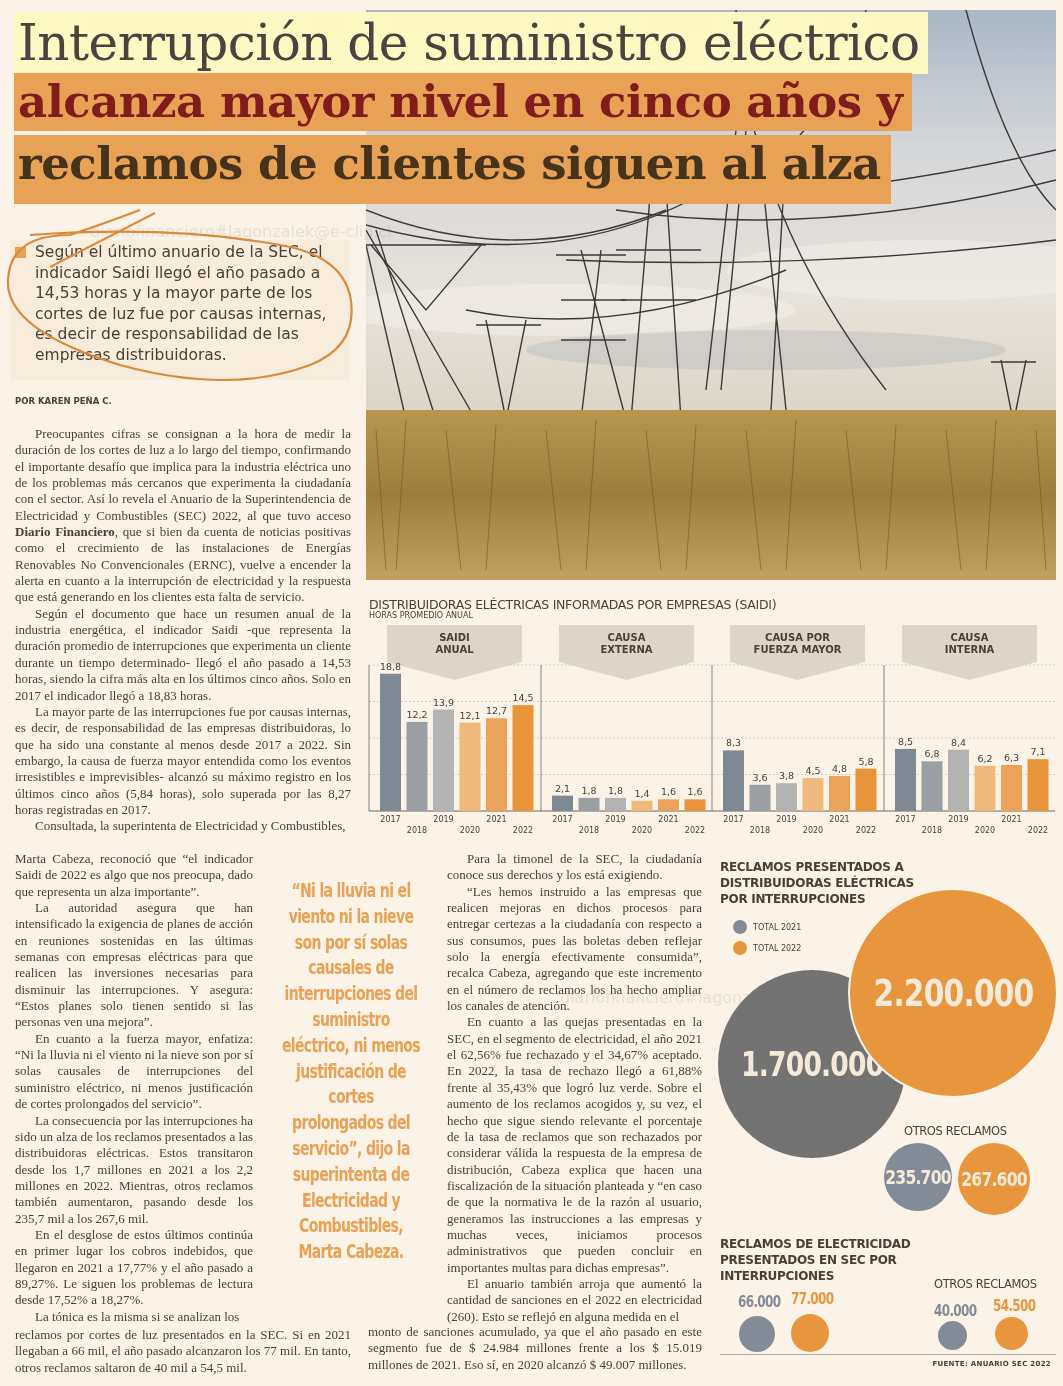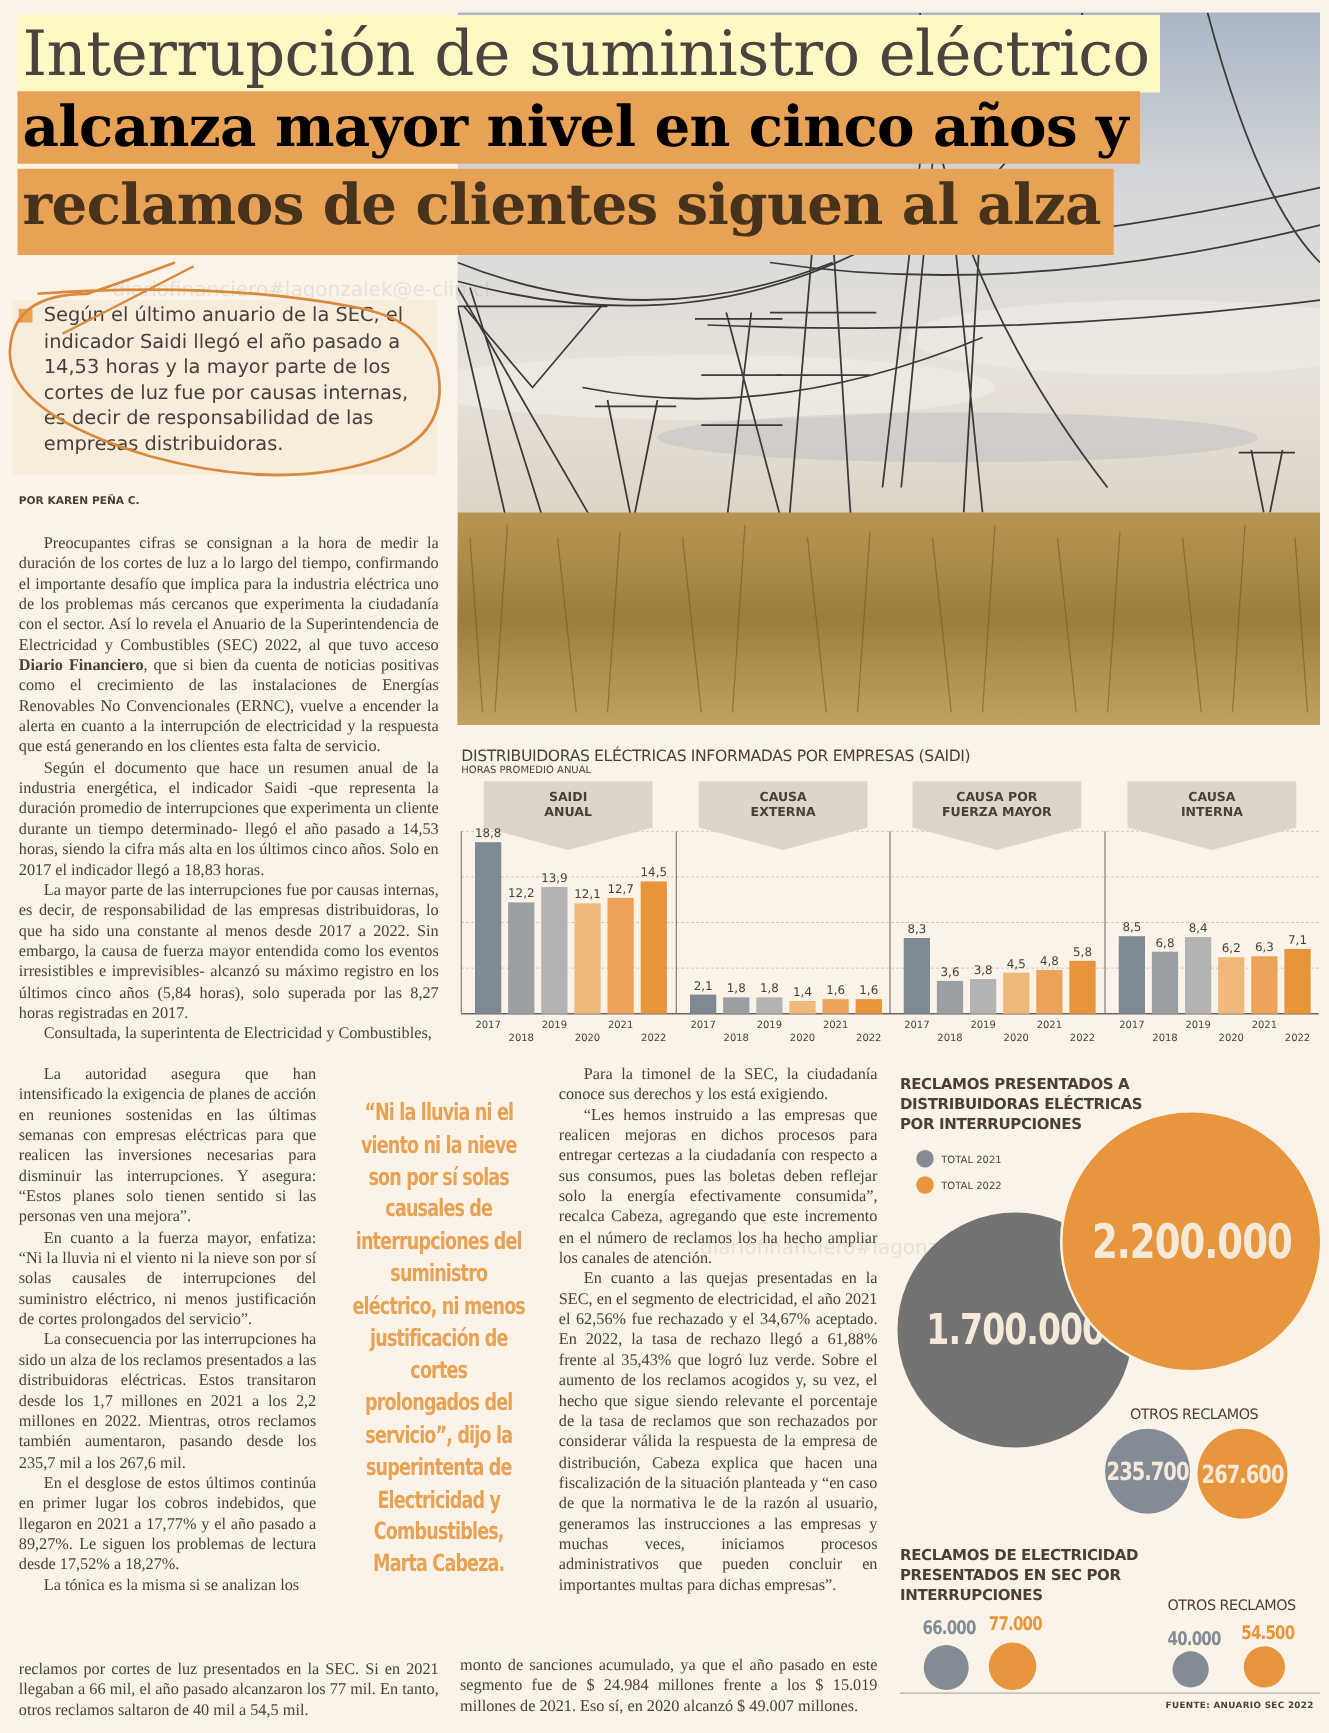--- a/index.html
+++ b/index.html
@@ -1,21 +1,21 @@
 <!DOCTYPE html>
 <html><head>
 <meta charset="utf-8">
 <style>
 *{box-sizing:border-box;margin:0;padding:0}
 body{width:1063px;height:1386px;background:#fbf3e8;position:relative;overflow:hidden;font-family:"DejaVu Serif",serif;color:#4a3f35}
 .photo{position:absolute;left:366px;top:10px;width:690px;height:570px;overflow:hidden;background:linear-gradient(180deg,#b8c3cf 0%,#d7dae0 22%,#e9e6e2 45%,#dfdad2 70%,#c7a563 76%,#9c7a38 86%,#b89552 100%)}
 .photo svg{position:absolute;left:0;top:0}
 .title-line{position:absolute;left:14px;white-space:nowrap;font-family:"DejaVu Serif",serif}
 .t1{top:12px;height:62px;padding:0 8px 0 4px;background:#fef9c3;font-size:50px;font-weight:300;color:#4a4340;line-height:62px;letter-spacing:-0.5px}
-.t2{top:73px;height:58px;padding:0 10px 0 4px;background:#e8a255;font-size:45px;font-weight:bold;color:#000000;line-height:58px;letter-spacing:-0.5px}
+.t2{top:73px;height:58px;padding:0 10px 0 4px;background:#e8a255;font-size:45px;font-weight:bold;color:#7f1d1d;line-height:58px;letter-spacing:-0.5px}
 .t3{top:135px;height:69px;padding:0 10px 0 4px;background:#e8a255;font-size:45px;font-weight:bold;color:#47321c;line-height:58px;letter-spacing:-0.5px}
 .lead-box{position:absolute;left:10px;top:240px;width:340px;height:140px;background:#f8ecdd}
 .lead-bullet{position:absolute;left:15px;top:247px;width:11px;height:11px;background:#e8a255}
 .lead{position:absolute;left:35px;top:242px;width:310px;font-family:"DejaVu Sans",sans-serif;font-size:15.5px;line-height:20.5px;color:#4a3f35}
 .ellipse{position:absolute;left:0;top:205px}
 .byline{position:absolute;left:15px;top:396px;font-family:"DejaVu Sans",sans-serif;font-weight:bold;font-size:8.5px;color:#4a3f35}
 .col{position:absolute;font-family:"Liberation Serif",serif;font-size:13px;line-height:16.35px;color:#4a3f35;text-align:justify}
 .col p{text-indent:20px}
 .col b{font-weight:bold}
 .c1{left:15px;top:426px;width:336px}
@@ -94,36 +94,38 @@
 
 <div class="byline">POR KAREN PEÑA C.</div>
 
 <div class="col c1">
   <p><span>Preocupantes cifras se consignan a la hora de medir la duración de los cortes de luz a lo largo del tiempo, confirmando el importante desafío que implica para la industria eléctrica uno de los problemas más cercanos que experimenta la ciudadanía con el sector. Así lo revela el Anuario de la Superintendencia de Electricidad y Combustibles (SEC) 2022, al que tuvo acceso </span><b>Diario Financiero</b><span>, que si bien da cuenta de noticias positivas como el crecimiento de las instalaciones de Energías Renovables No Convencionales (ERNC), vuelve a encender la alerta en cuanto a la interrupción de electricidad y la respuesta que está generando en los clientes esta falta de servicio.</span></p>
   <p>Según el documento que hace un resumen anual de la industria energética, el indicador Saidi -que representa la duración promedio de interrupciones que experimenta un cliente durante un tiempo determinado- llegó el año pasado a 14,53 horas, siendo la cifra más alta en los últimos cinco años. Solo en 2017 el indicador llegó a 18,83 horas.</p>
   <p>La mayor parte de las interrupciones fue por causas internas, es decir, de responsabilidad de las empresas distribuidoras, lo que ha sido una constante al menos desde 2017 a 2022. Sin embargo, la causa de fuerza mayor entendida como los eventos irresistibles e imprevisibles- alcanzó su máximo registro en los últimos cinco años (5,84 horas), solo superada por las 8,27 horas registradas en 2017.</p>
   <p>Consultada, la superintenta de Electricidad y Combustibles,</p>
 </div>
 <div class="col c1b" style="top:851px;">
+  <p style="text-indent:0">Marta Cabeza, reconoció que “el indicador Saidi de 2022 es algo que nos preocupa, dado que representa un alza importante”.</p>
   <p>La autoridad asegura que han intensificado la exigencia de planes de acción en reuniones sostenidas en las últimas semanas con empresas eléctricas para que realicen las inversiones necesarias para disminuir las interrupciones. Y asegura: “Estos planes solo tienen sentido si las personas ven una mejora”.</p>
   <p>En cuanto a la fuerza mayor, enfatiza: “Ni la lluvia ni el viento ni la nieve son por sí solas causales de interrupciones del suministro eléctrico, ni menos justificación de cortes prolongados del servicio”.</p>
   <p>La consecuencia por las interrupciones ha sido un alza de los reclamos presentados a las distribuidoras eléctricas. Estos transitaron desde los 1,7 millones en 2021 a los 2,2 millones en 2022. Mientras, otros reclamos también aumentaron, pasando desde los 235,7 mil a los 267,6 mil.</p>
   <p>En el desglose de estos últimos continúa en primer lugar los cobros indebidos, que llegaron en 2021 a 17,77% y el año pasado a 89,27%. Le siguen los problemas de lectura desde 17,52% a 18,27%.</p>
   <p>La tónica es la misma si se analizan los</p>
 </div>
 <div class="col" style="left:15px;top:1327px;width:336px;">
   <p style="text-indent:0">reclamos por cortes de luz presentados en la SEC. Si en 2021 llegaban a 66 mil, el año pasado alcanzaron los 77 mil. En tanto, otros reclamos saltaron de 40 mil a 54,5 mil.</p>
 </div>
 
 <div class="pull">“Ni la lluvia ni el viento ni la nieve son por sí solas causales de interrupciones del suministro eléctrico, ni menos justificación de cortes prolongados del servicio”, dijo la superintenta de Electricidad y Combustibles, Marta Cabeza.</div>
 
 <div class="col c3">
   <p>Para la timonel de la SEC, la ciudadanía conoce sus derechos y los está exigiendo.</p>
   <p>“Les hemos instruido a las empresas que realicen mejoras en dichos procesos para entregar certezas a la ciudadanía con respecto a sus consumos, pues las boletas deben reflejar solo la energía efectivamente consumida”, recalca Cabeza, agregando que este incremento en el número de reclamos los ha hecho ampliar los canales de atención.</p>
   <p>En cuanto a las quejas presentadas en la SEC, en el segmento de electricidad, el año 2021 el 62,56% fue rechazado y el 34,67% aceptado. En 2022, la tasa de rechazo llegó a 61,88% frente al 35,43% que logró luz verde. Sobre el aumento de los reclamos acogidos y, su vez, el hecho que sigue siendo relevante el porcentaje de la tasa de reclamos que son rechazados por considerar válida la respuesta de la empresa de distribución, Cabeza explica que hacen una fiscalización de la situación planteada y “en caso de que la normativa le de la razón al usuario, generamos las instrucciones a las empresas y muchas veces, iniciamos procesos administrativos que pueden concluir en importantes multas para dichas empresas”.</p>
+  <p>El anuario también arroja que aumentó la cantidad de sanciones en el 2022 en electricidad (260). Esto se reflejó en alguna medida en el</p>
 </div>
 <div class="col c3b">
   <p style="text-indent:0">monto de sanciones acumulado, ya que el año pasado en este segmento fue de $ 24.984 millones frente a los $ 15.019 millones de 2021. Eso sí, en 2020 alcanzó $ 49.007 millones.</p>
 </div>
 
 <div class="ch-title">DISTRIBUIDORAS ELÉCTRICAS INFORMADAS POR EMPRESAS (SAIDI)</div>
 <div class="ch-sub">HORAS PROMEDIO ANUAL</div>
 <div id="bar-panels">
     <svg width="690" height="240" style="position: absolute; left: 366px; top: 620px;">
       <line x1="3" x2="689" y1="191" y2="191" stroke="#6d6660" stroke-width="1.2"></line>

